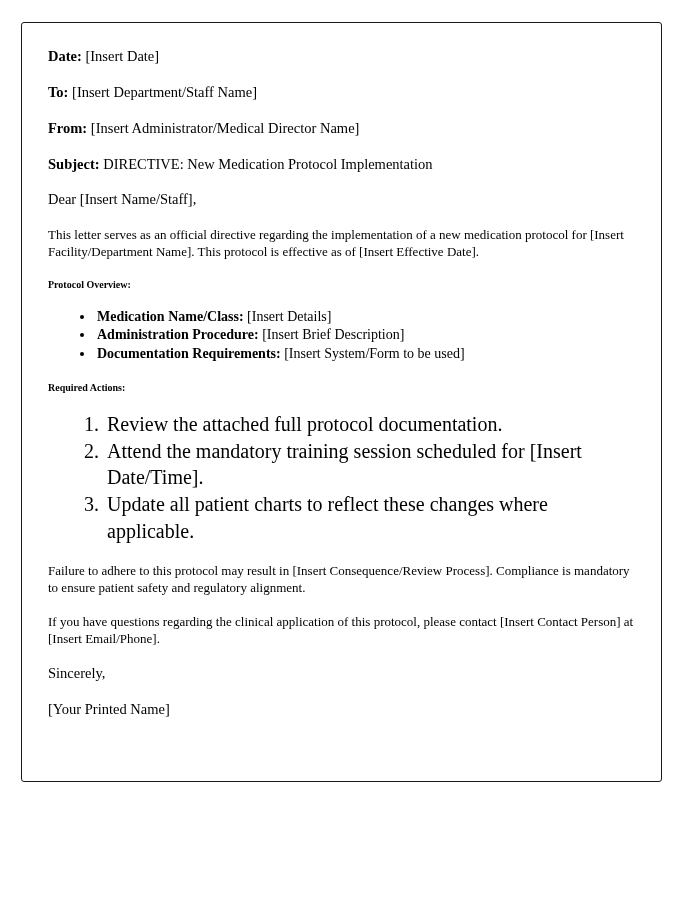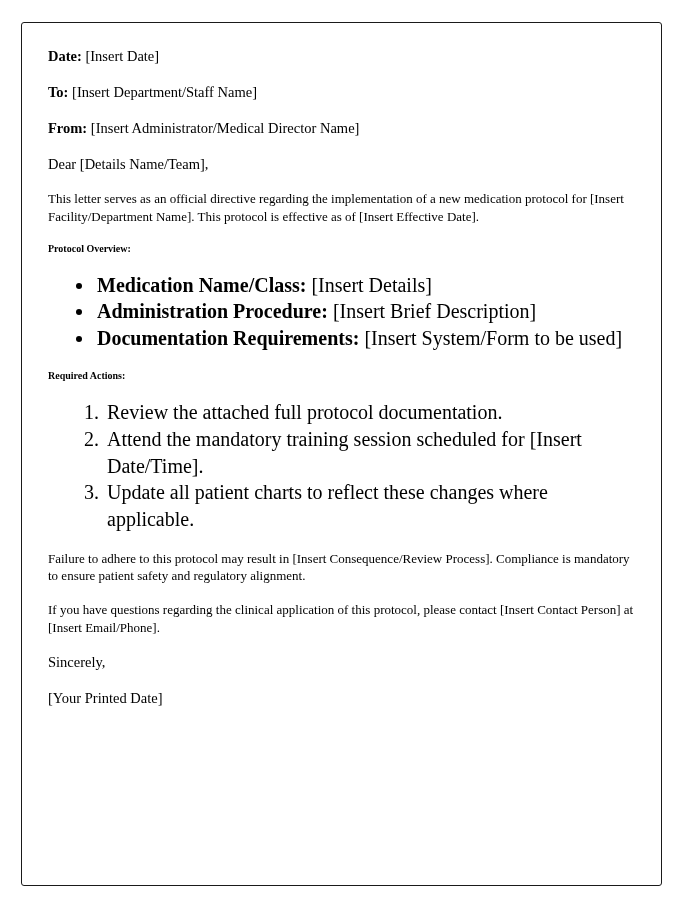--- a/index.html
+++ b/index.html
@@ -13,21 +13,21 @@
     font-family: "Liberation Serif", "DejaVu Serif", serif;
     color: #000000;
     overflow: hidden;
   }
 
   .page {
     position: absolute;
     left: 21px;
     top: 22px;
     width: 641px;
-    height: 864px;
+    height: 760px;
     border: 1.5px solid #1a1a1a;
     border-radius: 3px;
     box-sizing: border-box;
     background: #ffffff;
   }
 
   .page-inner {
     padding: 24px 26px 0 26px;
   }
 
@@ -54,21 +54,21 @@
   b, .lbl {
     font-weight: bold;
   }
 
   ul.bullets {
     margin: 0 0 17px 0;
     padding: 0 0 0 47px;
     list-style-type: disc;
   }
   ul.bullets li {
-    font-size: 20px;
+    font-size: 14px;
     line-height: 1.34;
     margin: 0;
     padding-left: 2px;
   }
 
   ol.steps {
     margin: 0 0 17px 0;
     padding: 0 0 0 56px;
     list-style-type: decimal;
   }
@@ -93,22 +93,23 @@
 
 <div class="page">
   <div class="page-inner">
 
     <p class="line"><span class="lbl">Date:</span> <span>[Insert Date]</span></p>
 
     <p class="line"><span class="lbl">To:</span> <span>[Insert Department/Staff Name]</span></p>
 
     <p class="line"><span class="lbl">From:</span> <span>[Insert Administrator/Medical Director Name]</span></p>
 
+    <p class="line"><span class="lbl">Subject:</span> <span>DIRECTIVE: New Medication Protocol Implementation</span></p>
 
-    <p class="line">Dear [Details Name/Team],</p>
+    <p class="line">Dear [Insert Name/Staff],</p>
 
     <p class="para">This letter serves as an official directive regarding the implementation of a new medication protocol for [Insert Facility/Department Name]. This protocol is effective as of [Insert Effective Date].</p>
 
     <p class="heading">Protocol Overview:</p>
 
     <ul class="bullets">
       <li><span class="lbl">Medication Name/Class:</span> <span>[Insert Details]</span></li>
       <li><span class="lbl">Administration Procedure:</span> <span>[Insert Brief Description]</span></li>
       <li><span class="lbl">Documentation Requirements:</span> <span>[Insert System/Form to be used]</span></li>
     </ul>
@@ -122,17 +123,17 @@
       <li>Update all patient charts to reflect these changes where applicable.</li>
     </ol>
 
     <p class="para">Failure to adhere to this protocol may result in [Insert Consequence/Review Process]. Compliance is mandatory to ensure patient safety and regulatory alignment.</p>
 
     <p class="para">If you have questions regarding the clinical application of this protocol, please contact [Insert Contact Person] at [Insert Email/Phone].</p>
 
     <p class="line">Sincerely,</p>
 
     <div class="sig-block">
-      <p class="sig-line">[Your Printed Date]</p>
+      <p class="sig-line">[Your Printed Name]</p>
     </div>
 
   </div>
 </div>
 
 </body></html>

